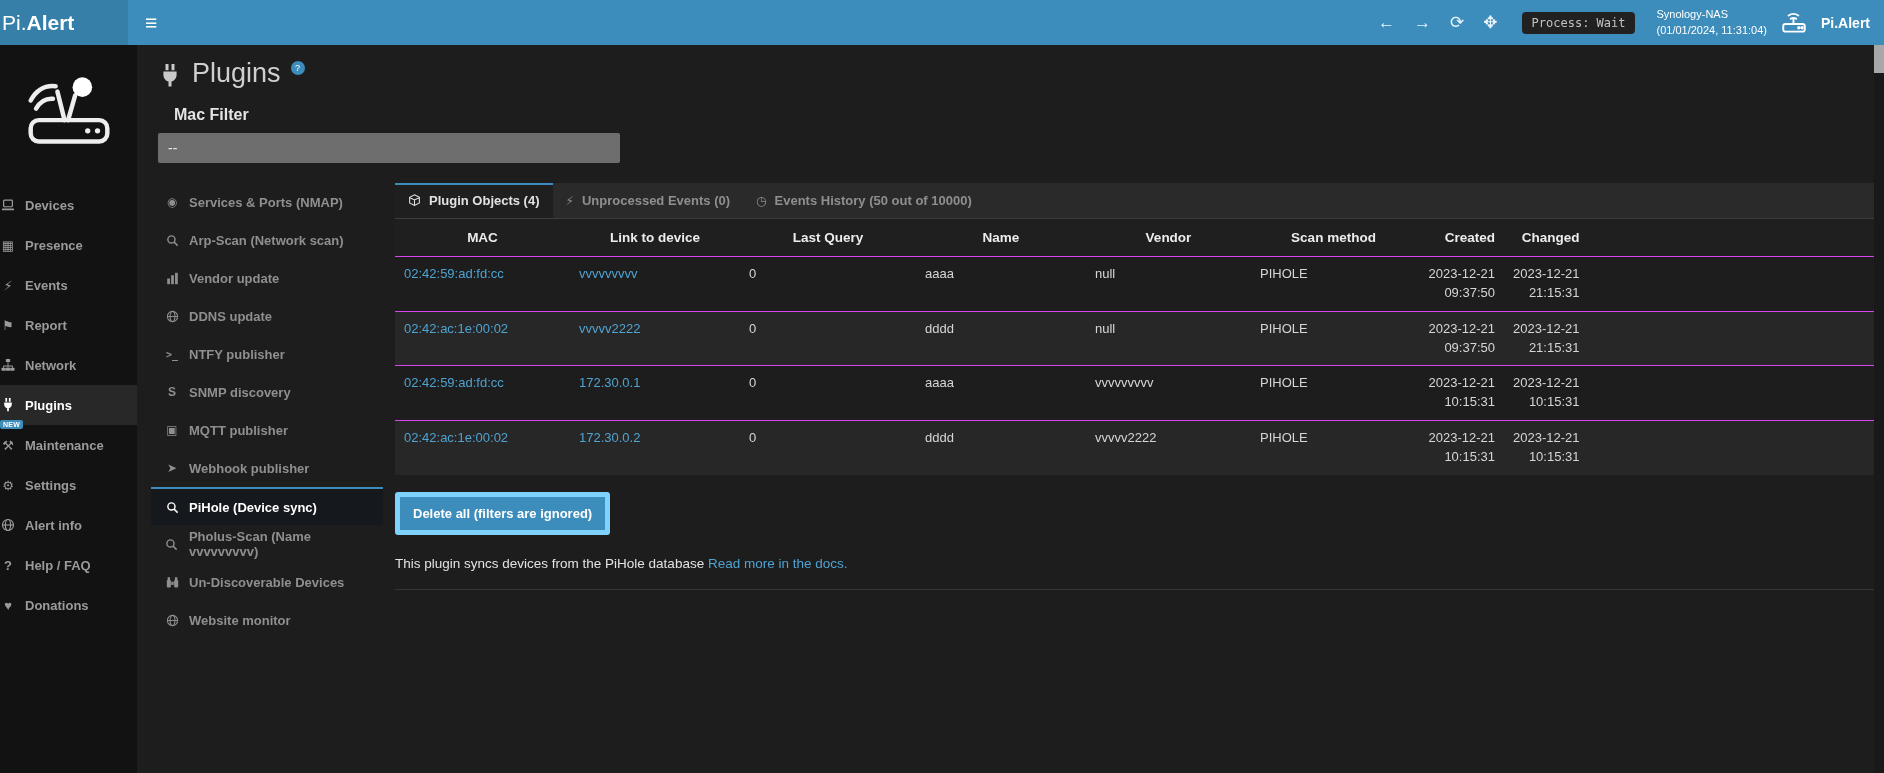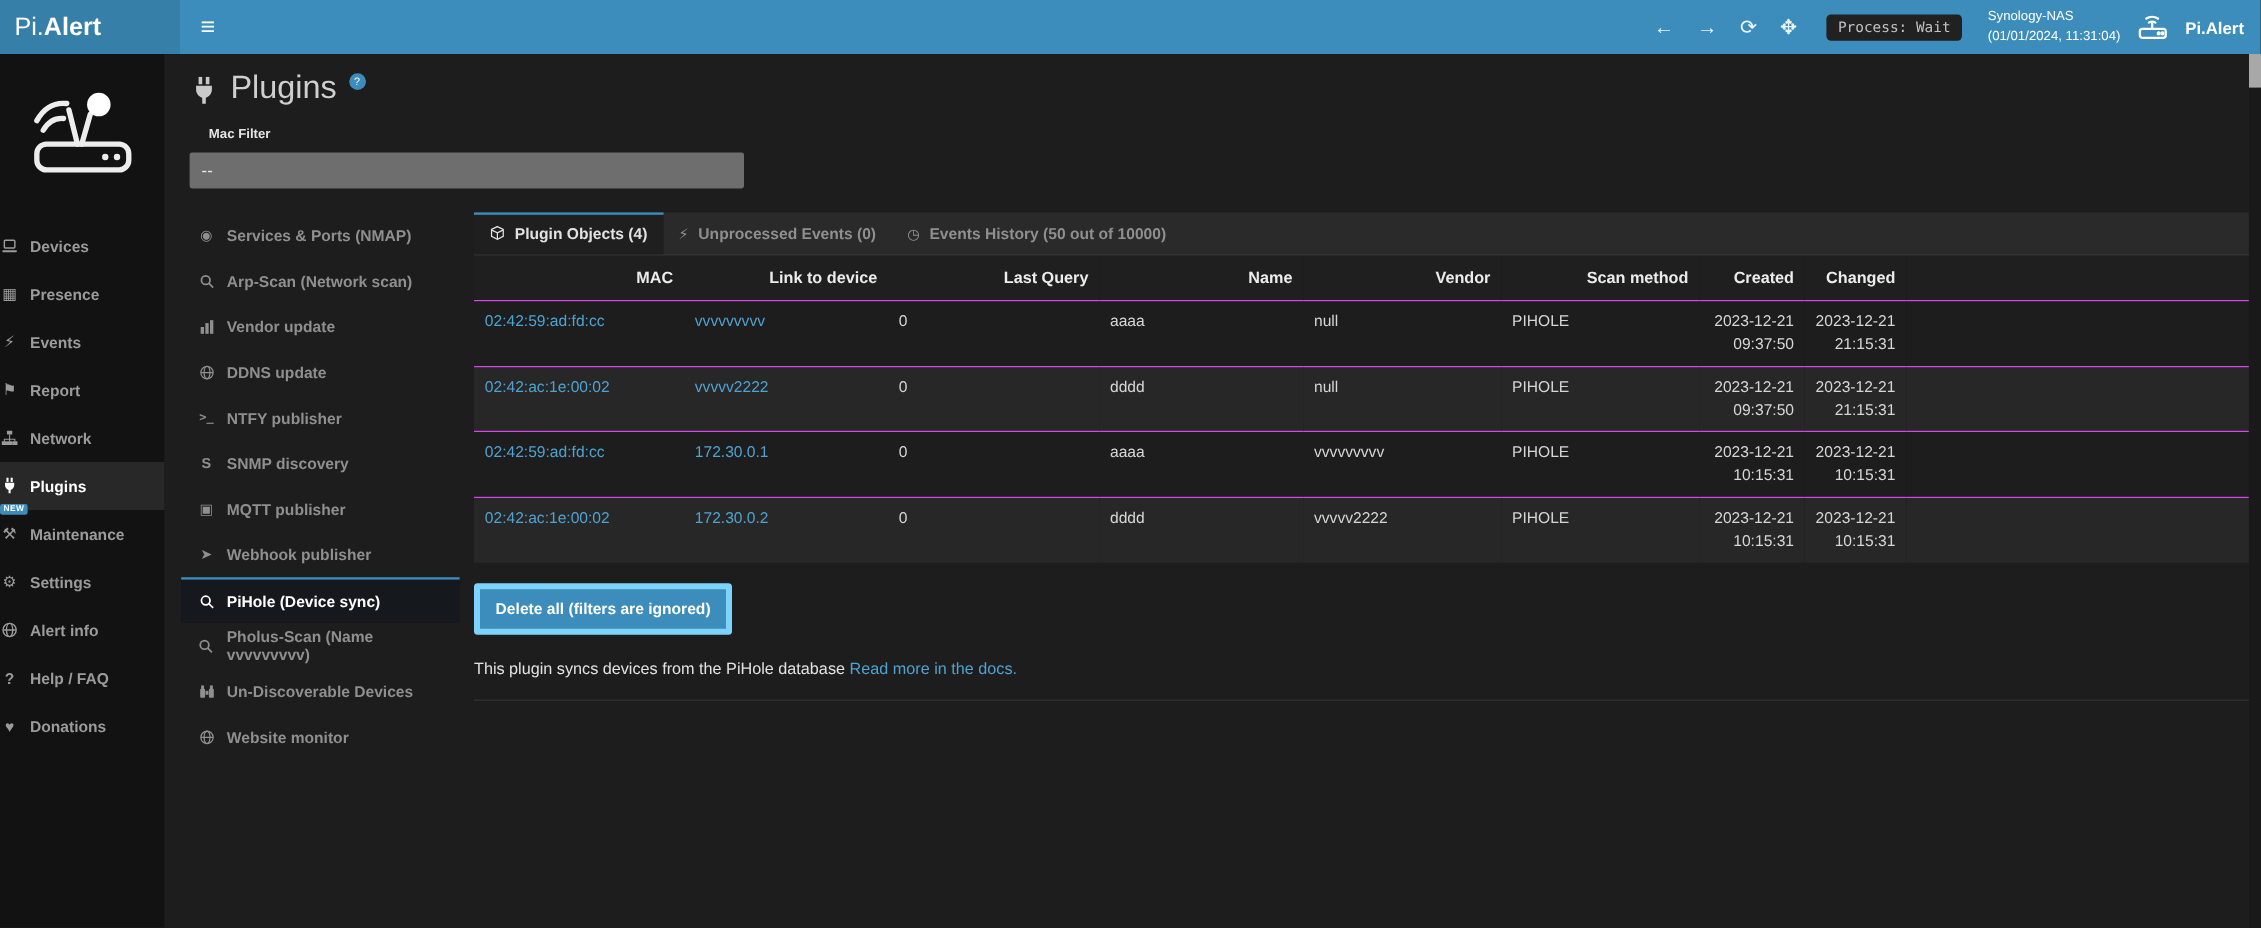--- a/index.html
+++ b/index.html
@@ -5,22 +5,22 @@
   * { box-sizing: border-box; margin: 0; padding: 0; }
   html,body { width: 1884px; height: 773px; overflow: hidden; }
   body {
     background: #1d1d1d;
     font-family: "Liberation Sans", "DejaVu Sans", sans-serif;
     font-size: 13px;
     color: #cfcfcf;
   }
   
   .topbar { display: flex; height: 45px; }
-  .brand { width: 150px; background: #367fa9; color: #fff; font-size: 21px;
-           display: flex; align-items: center; padding-left: 12px; cursor: pointer; flex-shrink: 0; }
+  .brand { width: 128px; background: #367fa9; color: #fff; font-size: 21px;
+           display: flex; align-items: center; padding-left: 2px; cursor: pointer; flex-shrink: 0; }
   .brand b { font-weight: 700; }
   .navbar { flex: 1; background: #3c8dbc; display: flex; align-items: center; }
   .hamburger { background: none; border: none; color: #fff; font-size: 21px;
                padding: 0 17px; height: 100%; cursor: pointer; }
   .nav-right { margin-left: auto; display: flex; align-items: center; gap: 13px; padding-right: 14px; }
   .navico { background: none; border: none; color: #eaf4fb; font-size: 17px; cursor: pointer; padding: 0 3px; }
   .process-badge { font-family: "DejaVu Sans Mono", "Liberation Mono", monospace; font-size: 12px;
                    background: #212121; color: #c2c2c2; padding: 4px 10px; border-radius: 4px; margin: 0 8px; }
   .host { color: #fff; font-size: 11px; line-height: 1.45; }
   .mini-logo svg { width: 28px; height: 24px; display: block; }
@@ -40,21 +40,21 @@
   
   .content { flex: 1; padding: 13px 10px 0 14px; overflow: hidden; }
   .page-head { display: flex; align-items: flex-start; gap: 10px; padding-left: 7px; }
   .plug-ico { color: #c9c9c9; }
   .plug-ico svg { width: 24px; height: 24px; margin-top: 6px; display: block; }
   .page-head h1 { font-size: 27px; font-weight: 400; color: #cfcfcf; }
   .badge-sup { width: 14px; height: 14px; border-radius: 50%; background: #3c8dbc; color: #fff;
                font-size: 9px; display: flex; align-items: center; justify-content: center;
                margin-top: 3px; cursor: pointer; }
   .filter { margin: 17px 0 0 7px; }
-  .filter label { display: block; font-weight: 700; color: #e4e4e4; font-size: 11px;
+  .filter label { display: block; font-weight: 700; color: #e4e4e4; font-size: 16px;
                   margin: 0 0 9px 16px; }
   .filter input { width: 462px; height: 30px; background: #6e6e6e; border: none; border-radius: 2px;
                   color: #e8e8e8; padding: 0 10px; font-size: 14px; font-family: inherit; }
   .cols { display: flex; margin-top: 20px; align-items: flex-start; }
   .plugnav { width: 232px; flex-shrink: 0; }
   .pitem { display: flex; align-items: center; gap: 9px; height: 38px; padding-left: 13px;
            color: #8f8f8f; font-weight: 600; cursor: pointer; }
   .pitem .ico { width: 16px; display: inline-flex; justify-content: center; font-size: 12px; }
   .pitem .ico svg { width: 13px; height: 13px; display: block; }
   .pitem .term { font-family: "DejaVu Sans Mono", monospace; font-size: 10px; font-weight: 700; }
@@ -63,21 +63,21 @@
   .panel { flex: 1; margin-left: 12px; border-bottom: 1px solid #343434; padding-bottom: 18px; }
   
   .tabs { display: flex; background: #2a2a2a; border-bottom: 1px solid #3c3c3c; }
   .tab { display: flex; align-items: center; gap: 8px; padding: 10px 13px; color: #8f8f8f;
          font-weight: 600; cursor: pointer; }
   .tab .ico { font-size: 12px; display: inline-flex; }
   .tab .ico svg { width: 13px; height: 13px; display: block; }
   .tab.active { background: #1f1f1f; color: #e2e2e2; border-top: 2px solid #3c8dbc; padding-top: 8px; }
   
   table { width: 100%; border-collapse: collapse; }
-  thead th { background: #1f1f1f; text-align: right; padding: 11px 9px; font-size: 13.5px;
+  thead th { background: #1f1f1f; text-align: center; padding: 11px 9px; font-size: 13.5px;
              color: #ececec; font-weight: 700; }
   tbody td { padding: 8px 9px; font-size: 13px; color: #d6d6d6; vertical-align: top; line-height: 1.45; }
   tbody tr { border-top: 1px solid #d946ef; }
   tbody tr:nth-child(odd) { background: #1d1d1d; }
   tbody tr:nth-child(even) { background: #272727; }
   a.cell-link { color: #4fa3d1; text-decoration: none; cursor: pointer; }
   th.c1 { width: 175px; } th.c2 { width: 170px; } th.c3 { width: 176px; } th.c4 { width: 170px; }
   th.c5 { width: 165px; } th.c6 { width: 165px; } th.c7 { width: 88px; } th.c8 { width: 78px; }
   th.dt, td.dt { text-align: right; white-space: nowrap; }
   .filler { width: auto; }

